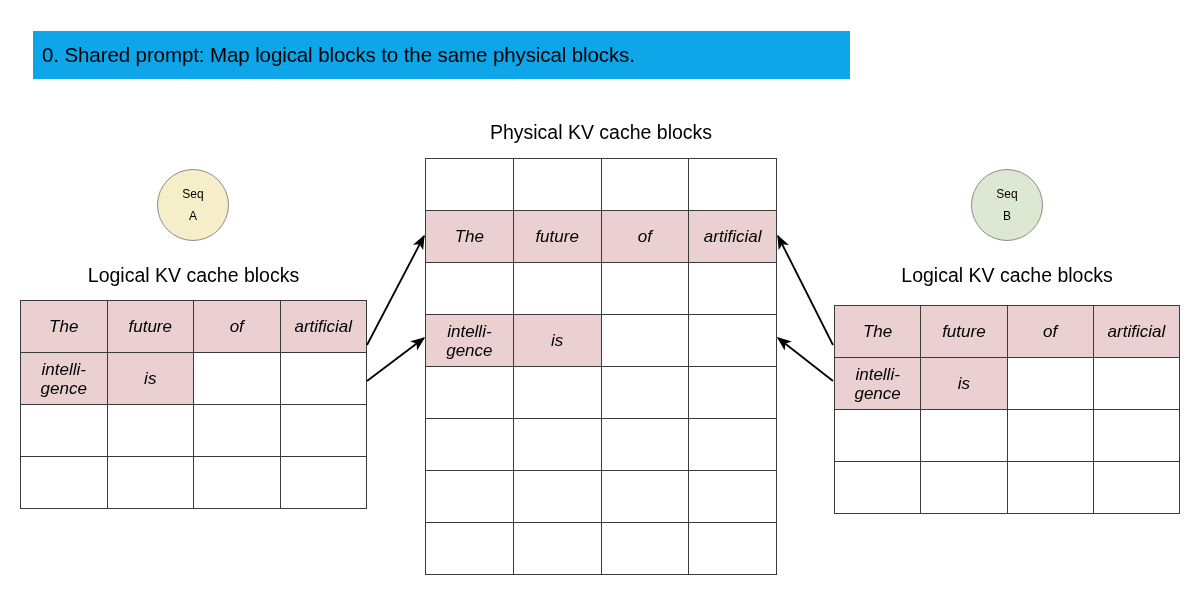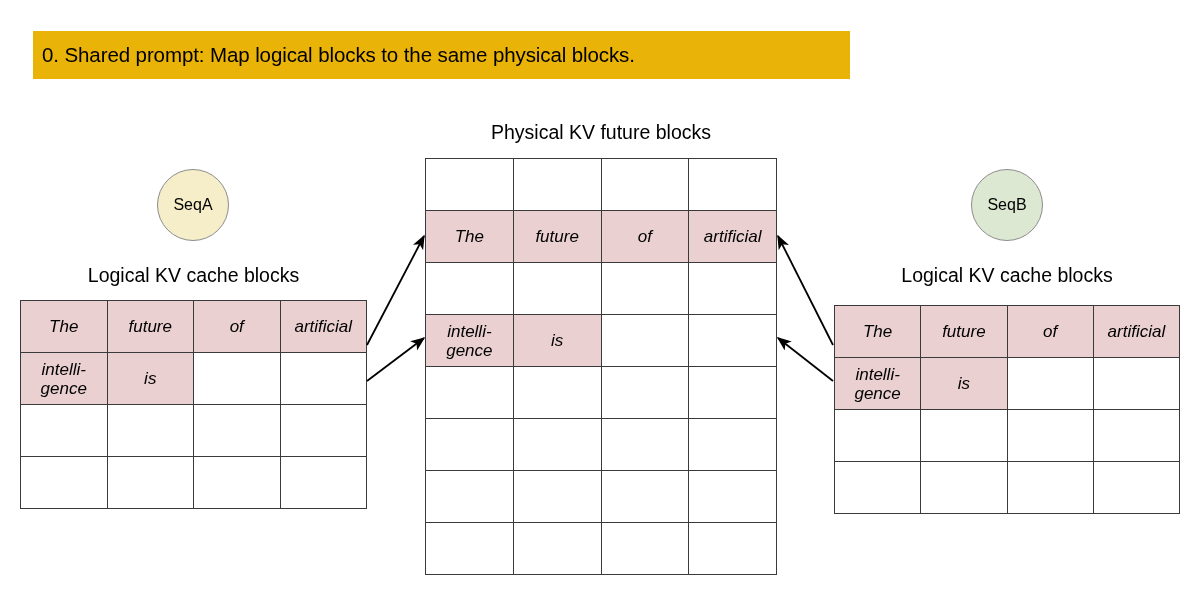--- a/index.html
+++ b/index.html
@@ -16,21 +16,21 @@
     color: #000000;
   }
 
   
   #banner {
     position: absolute;
     left: 33px;
     top: 31px;
     width: 817px;
     height: 48px;
-    background: #eab308;
+    background: #0ea5e9;
     display: flex;
     align-items: center;
     box-sizing: border-box;
     padding-left: 9px;
   }
   #banner-text {
     font-size: 20.5px;
     line-height: 1;
     letter-spacing: -0.1px;
     white-space: nowrap;
@@ -61,24 +61,24 @@
 
   
   .seq-circle {
     position: absolute;
     width: 72px;
     height: 72px;
     border-radius: 50%;
     border: 1.6px solid #8c8c8c;
     box-sizing: border-box;
     display: flex;
-    flex-direction: row;
+    flex-direction: column;
     align-items: center;
     justify-content: center;
-    font-size: 16px;
+    font-size: 12px;
     line-height: 22px;
   }
   #seq-a-circle {
     left: 157px;
     top: 169px;
     background: #f6eec9;
   }
   #seq-b-circle {
     left: 971px;
     top: 169px;
@@ -132,21 +132,21 @@
 
 <div class="seq-circle" id="seq-a-circle">
   <span>Seq</span>
   <span>A</span>
 </div>
 <div class="seq-circle" id="seq-b-circle">
   <span>Seq</span>
   <span>B</span>
 </div>
 
-<div class="section-title" id="physical-title">Physical KV future blocks</div>
+<div class="section-title" id="physical-title">Physical KV cache blocks</div>
 <div class="section-title" id="left-logical-title">Logical KV cache blocks</div>
 <div class="section-title" id="right-logical-title">Logical KV cache blocks</div>
 
 <table class="kv-table" id="left-table">
     <tbody>
       <tr>
         <td class="filled">The</td>
         <td class="filled">future</td>
         <td class="filled">of</td>
         <td class="filled">artificial</td>

